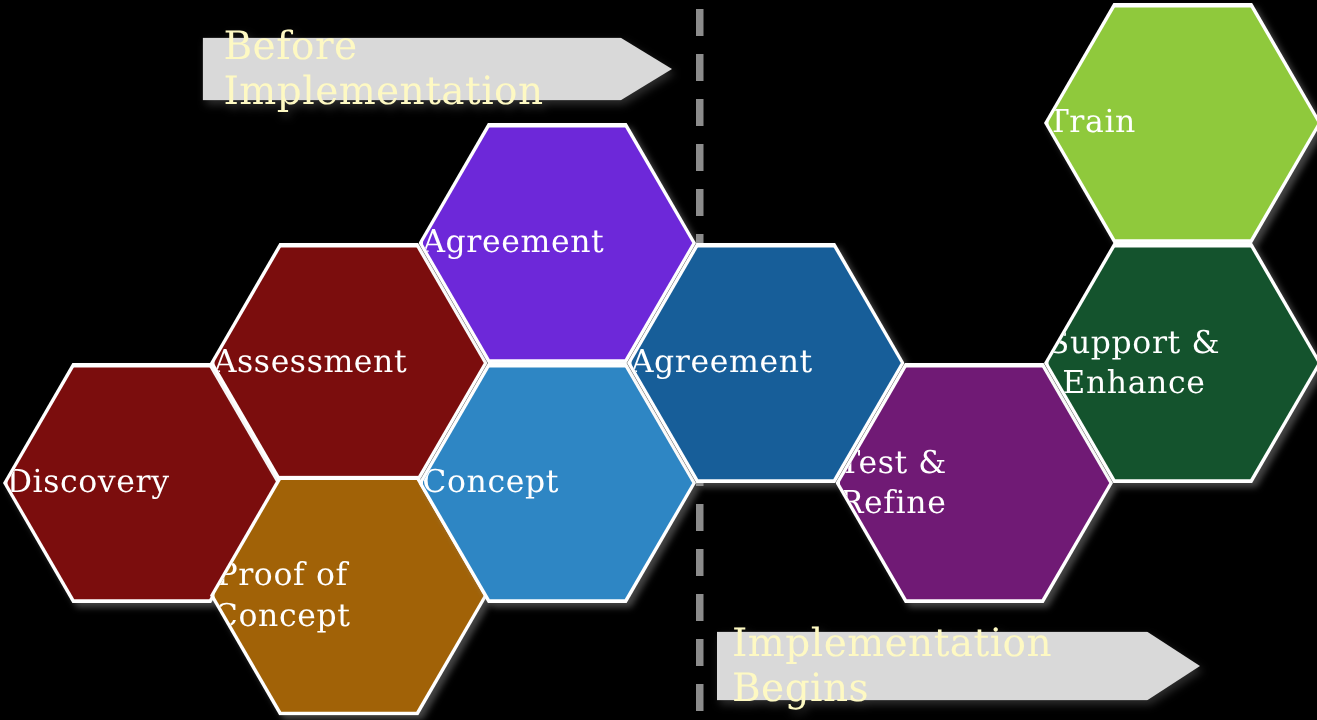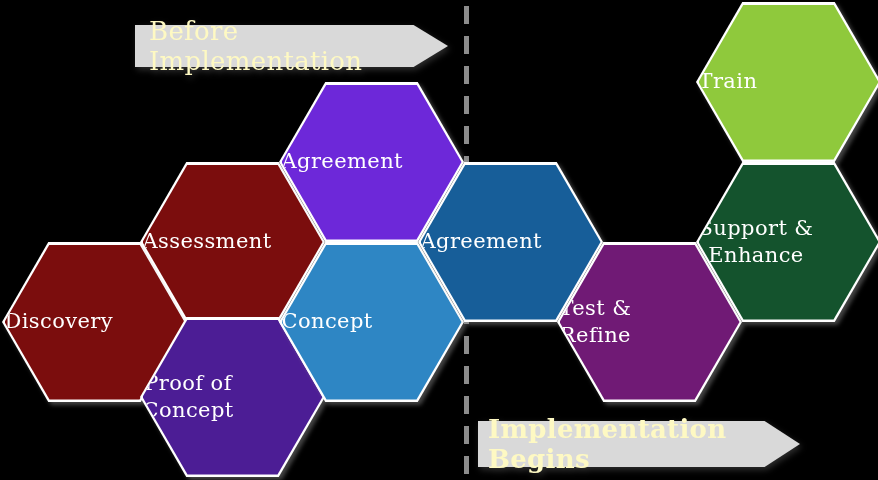--- a/index.html
+++ b/index.html
@@ -34,21 +34,21 @@
   #hex-support-enhance{left:696px;top:162px;}
   
   .banner{position:absolute;display:flex;align-items:center;z-index:3;
        filter:drop-shadow(2px 3px 3px rgba(90,90,90,0.5));}
   .banner-shape{position:absolute;inset:0;background:#D9D9D9;
        clip-path:polygon(0 0,89% 0,100% 50%,89% 100%,0 100%);}
   .banner-label{position:relative;color:#fef9c3;font-size:26px;letter-spacing:0.3px;}
   #banner-before{left:135px;top:25px;width:313px;height:42px;}
   #banner-before .banner-label{padding-left:14px;}
   #banner-begins{left:478px;top:421px;width:322px;height:46px;}
-  #banner-begins .banner-label{padding-left:10px;font-weight:bold;}
+  #banner-begins .banner-label{padding-left:10px;}
 </style>
 </head>
 <body>
 
 <div class="stage">
 
   <div class="divider"></div>
 
   <div class="hex" id="hex-discovery">
     <div class="hex-border"></div>
@@ -59,21 +59,21 @@
 
   <div class="hex" id="hex-assessment">
     <div class="hex-border"></div>
     <div class="hex-fill" style="background-color: rgb(123, 13, 13);">
       <span class="hex-label">Assessment</span>
     </div>
   </div>
 
   <div class="hex" id="hex-proof-of-concept">
     <div class="hex-border"></div>
-    <div class="hex-fill" style="background-color: #4c1d95;">
+    <div class="hex-fill" style="background-color: #a16207;">
       <span class="hex-label">Proof of
 Concept</span>
     </div>
   </div>
 
   <div class="hex" id="hex-agreement">
     <div class="hex-border"></div>
     <div class="hex-fill" style="background-color: #6d28d9;">
       <span class="hex-label">Agreement</span>
     </div>

